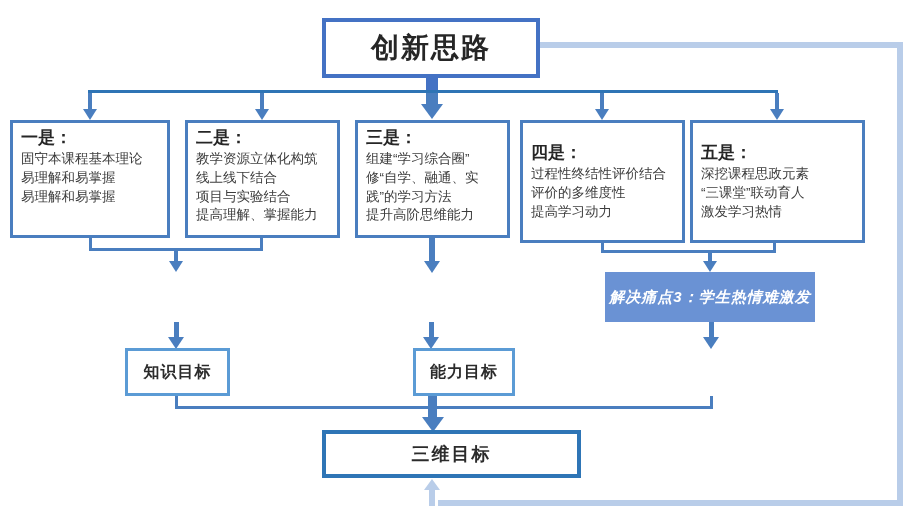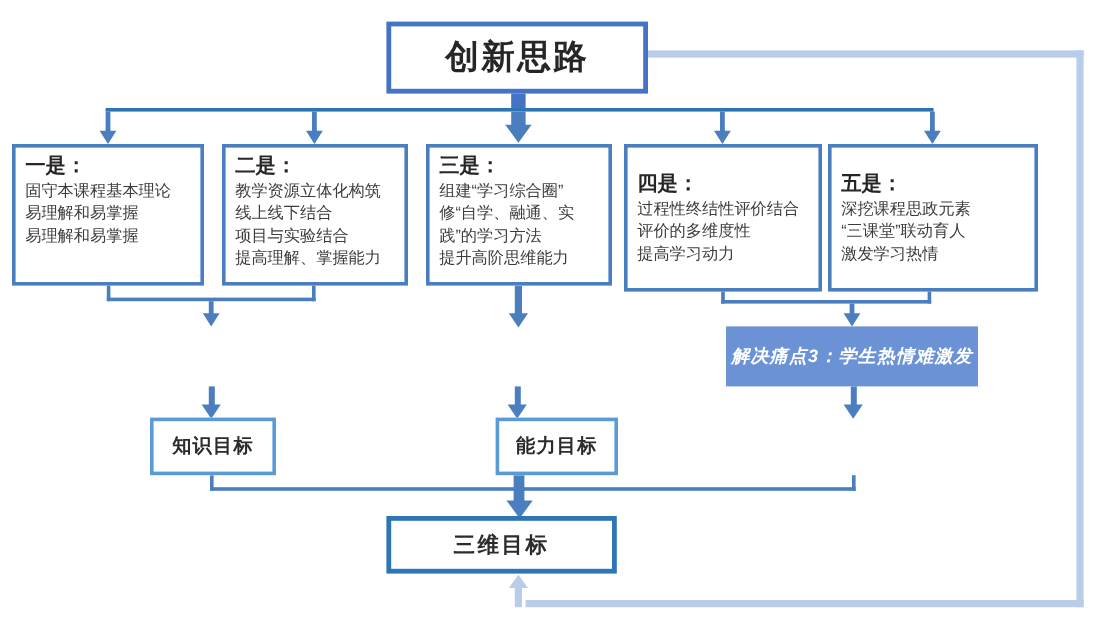--- a/index.html
+++ b/index.html
@@ -121,17 +121,17 @@
   <div class="box goal" style="left:380px;top:348px;width:102px;height:48px;margin-left:33px;">
     <span>能力目标</span>
   </div>
 
   <div class="ln" style="left:175px;top:396px;width:3px;height:13px;"></div>
   <div class="ln" style="left:710px;top:396px;width:3px;height:13px;"></div>
   <div class="ln" style="left:175px;top:406px;width:538px;height:3px;"></div>
   <div class="ln" style="left:428px;top:396px;width:9px;height:22px;"></div>
   <div class="ah down big" style="left:422px;top:417px;"></div>
 
-  <div class="box final-box" style="left:322px;top:430px;width:192px;height:48px;">
+  <div class="box final-box" style="left:322px;top:430px;width:259px;height:48px;">
     <span>三维目标</span>
   </div>
 
 </div>
 
 </body></html>

